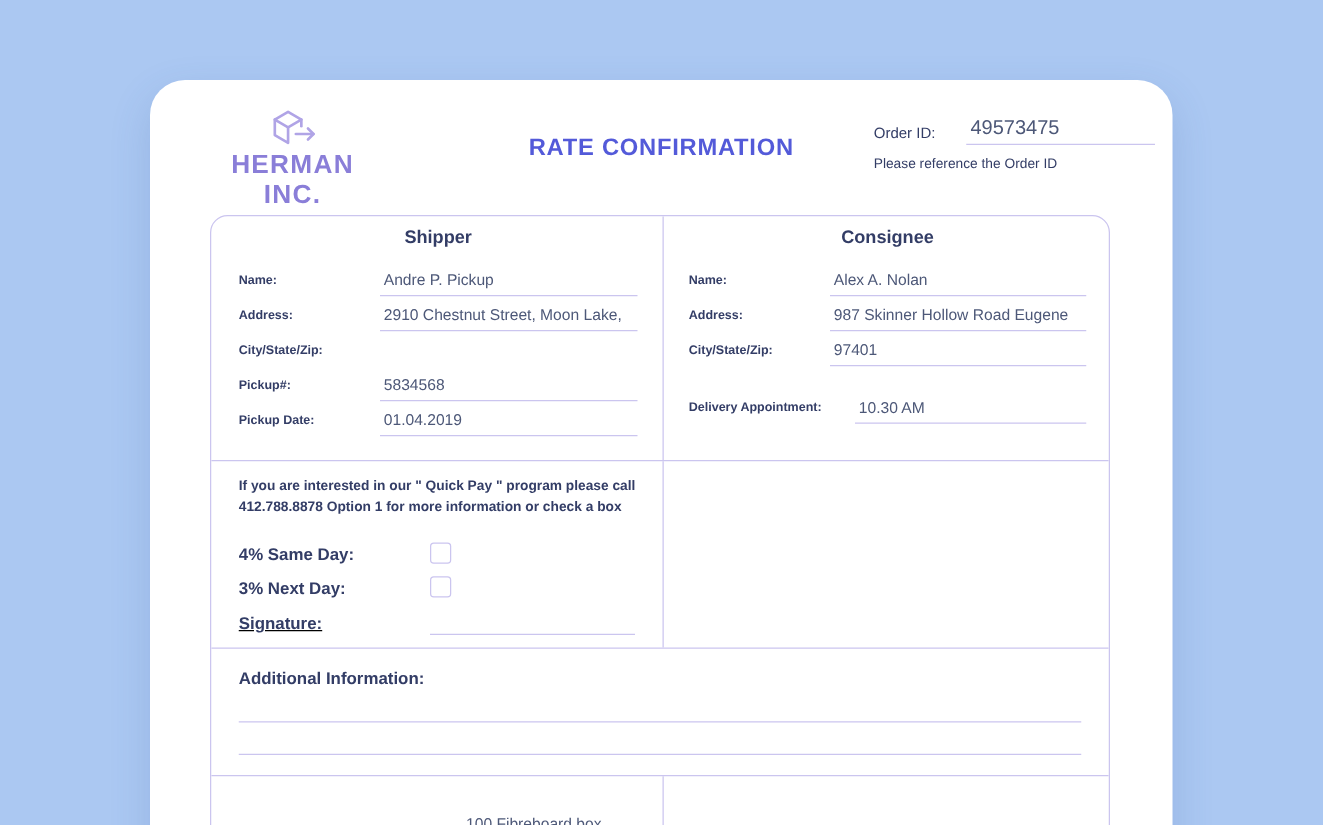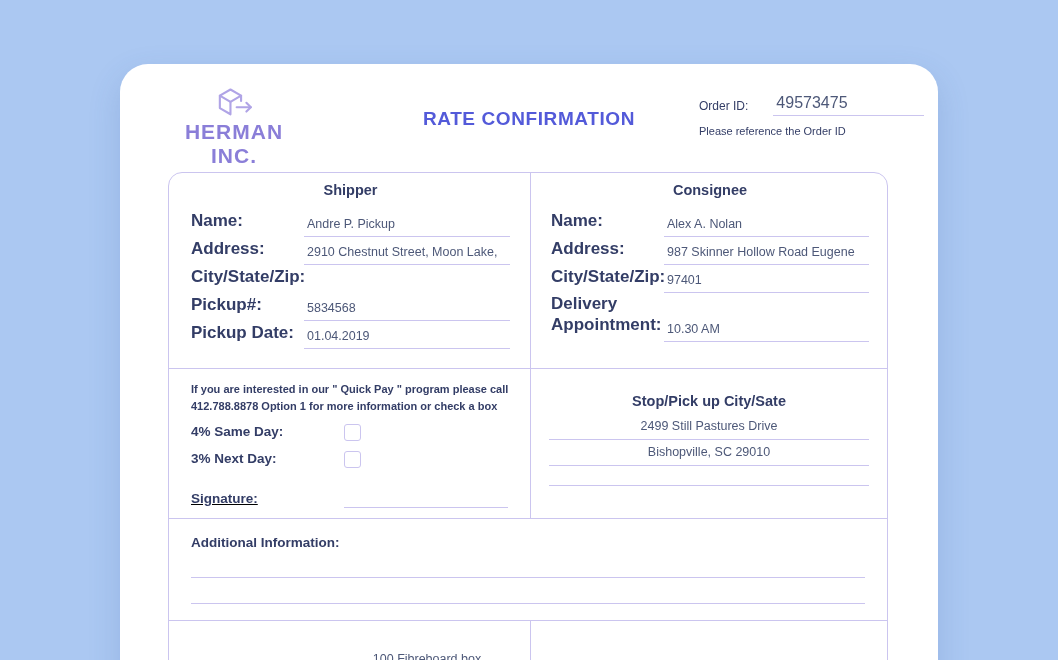--- a/index.html
+++ b/index.html
@@ -44,31 +44,31 @@
   .fcol-left{width:362px;border-right:1px solid var(--line);}
   .fcol-right{flex:1;}
 
   .col-heading{text-align:center;font-weight:bold;font-size:14.5px;
     color:var(--navy);margin-bottom:11px;}
 
   .pad-left{padding:9px 20px 0 22px;}
   .pad-right{padding:9px 18px 0 20px;}
 
   .field{display:flex;align-items:flex-end;min-height:28px;}
-  .field.tall{min-height:46px;}
-  .field-label{width:113px;font-weight:bold;font-size:17px;color:var(--navy);
+  .field.tall{min-height:46px;gap:20px;}
+  .field-label{width:113px;font-weight:bold;font-size:10px;color:var(--navy);
     padding-bottom:6px;line-height:1.25;}
   .field-value{flex:1;font-size:12.5px;color:var(--val);
     border-bottom:1px solid var(--line);padding:0 0 5px 3px;min-height:14px;}
 
   
   .qp-pad{padding:12px 10px 0 22px;}
   .notice{font-size:11px;font-weight:bold;color:var(--navy);line-height:1.5;
     margin-bottom:10px;max-width:322px;}
-  .check-row{display:flex;align-items:flex-start;height:27px;}
+  .check-row{display:flex;align-items:flex-end;height:27px;}
   .check-label{width:153px;font-weight:bold;font-size:13.5px;color:var(--navy);}
   .checkbox{width:17px;height:17px;border:1.5px solid var(--line);
     border-radius:3px;background:#fff;flex:0 0 auto;}
   .sig-row{display:flex;align-items:flex-end;height:30px;margin-right:12px;text-decoration:underline;}
   .sig-row .check-label{padding-bottom:2px;}
   .sig-line{flex:1;border-bottom:1px solid var(--line);height:20px;}
 
   
   .stop-pad{padding:24px 18px 0 18px;}
   .stop-heading{margin-bottom:10px;font-size:14.5px;}
@@ -170,26 +170,20 @@
           </div>
           <div class="check-row">
             <div class="check-label">3% Next Day:</div>
             <div class="checkbox"></div>
           </div>
           <div class="sig-row">
             <div class="check-label">Signature:</div>
             <div class="sig-line"></div>
           </div>
         </div>
-        <div class="fcol-right stop-pad">
-          <div class="col-heading stop-heading">Stop/Pick up City/Sate</div>
-          <div class="stop-line">2499 Still Pastures Drive</div>
-          <div class="stop-line">Bishopville, SC 29010</div>
-          <div class="stop-line"></div>
-        </div>
       </div>
 
       <div class="frow frow-3">
         <div class="ai-label">Additional Information:</div>
         <div class="ai-line first"></div>
         <div class="ai-line"></div>
       </div>
 
       <div class="frow frow-4">
         <div class="fcol-left commodity-row">

